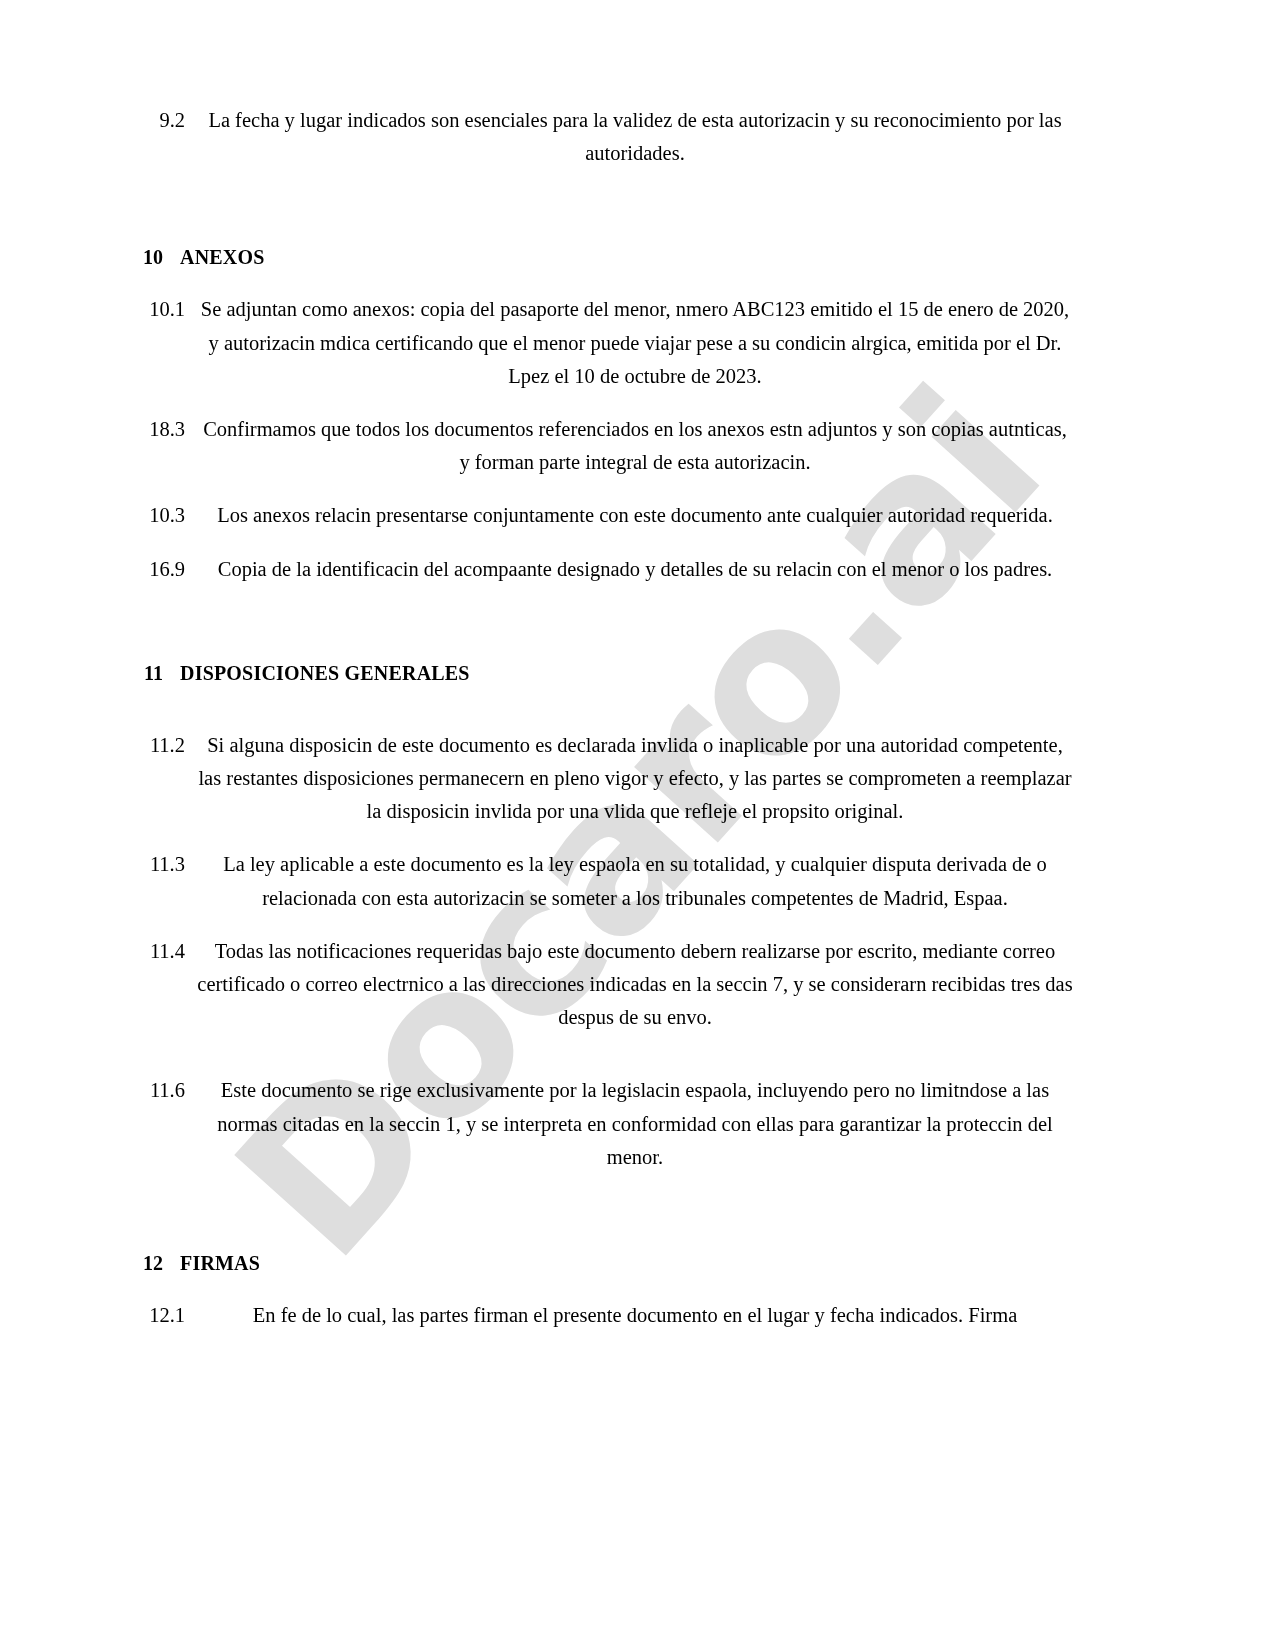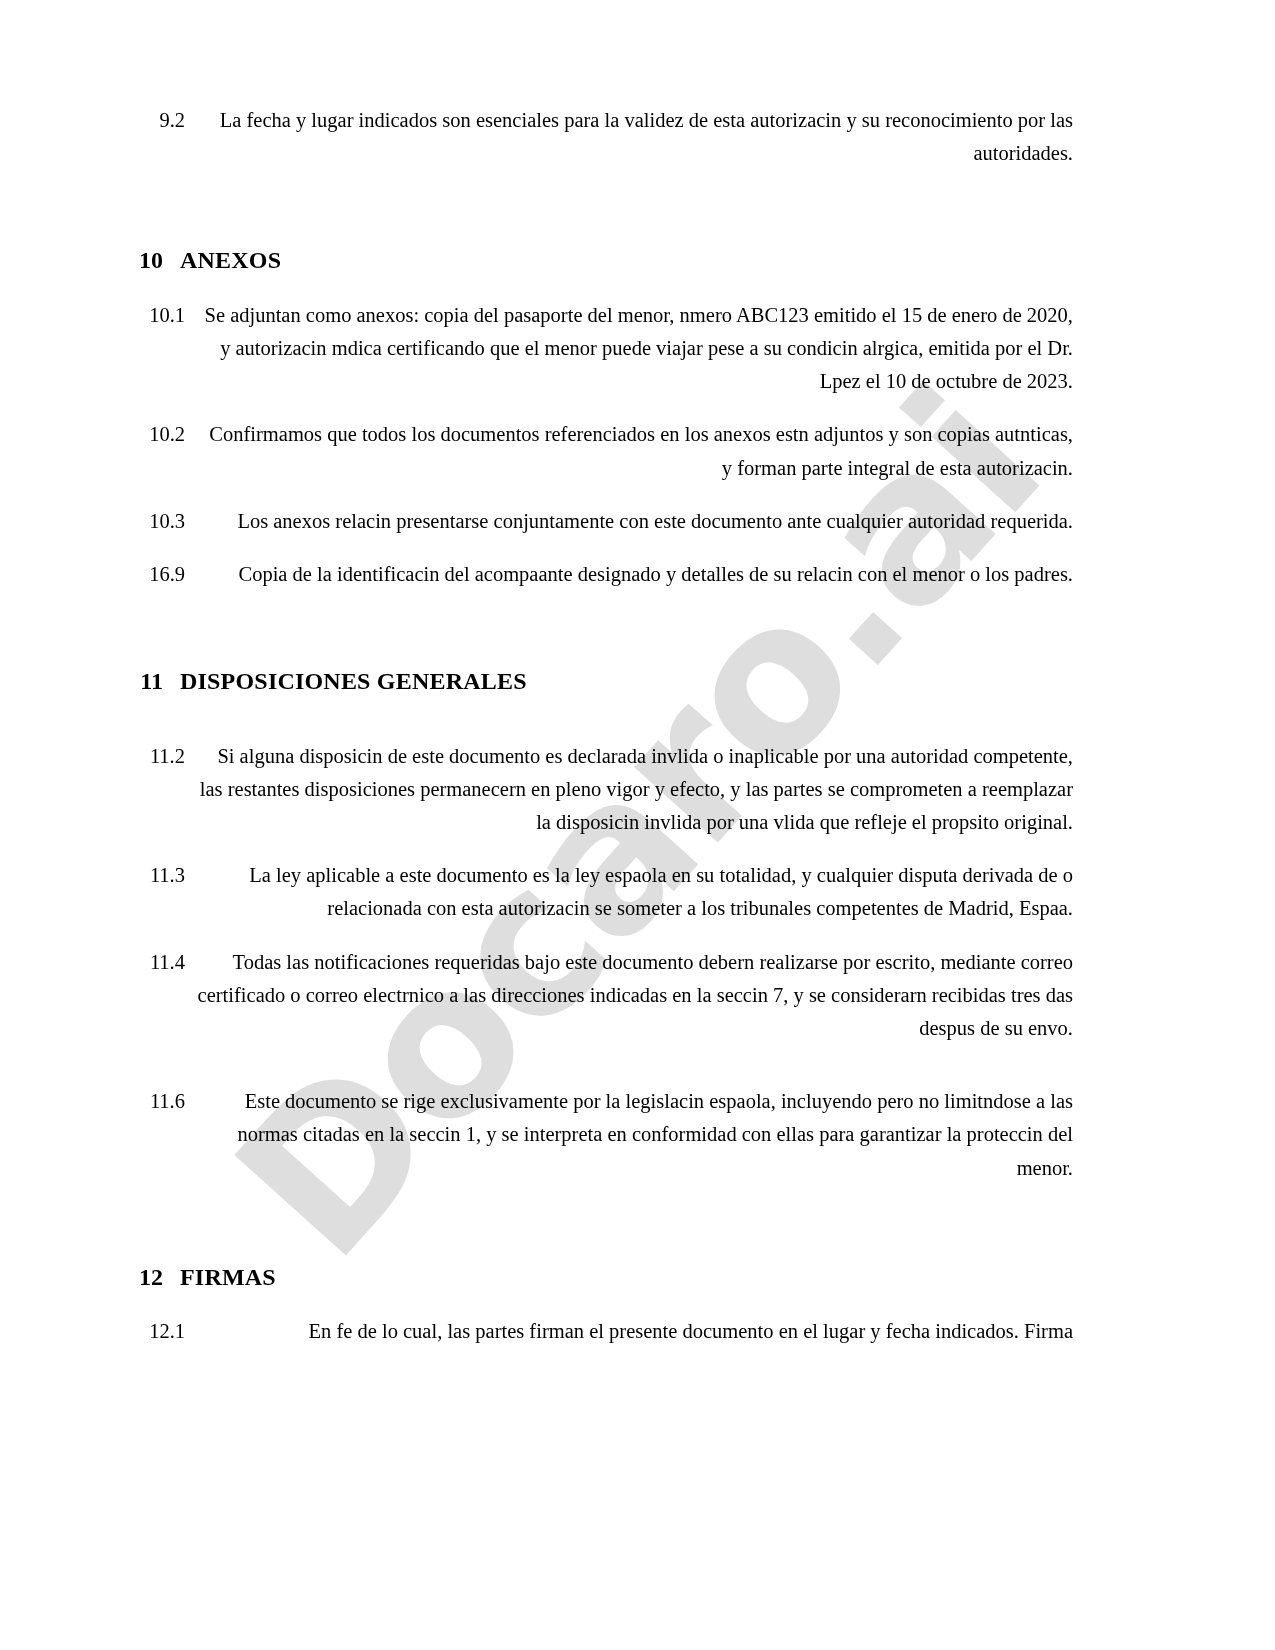--- a/index.html
+++ b/index.html
@@ -56,21 +56,21 @@
     left: 133px;
     top: 104px;
     width: 940px;
   }
 
   
   .section-heading {
     display: flex;
     align-items: baseline;
     font-weight: 700;
-    font-size: 24px;
+    font-size: 20px;
     line-height: 1.35;
   }
   .section-heading .sec-num {
     width: 47px;
     flex: 0 0 47px;
     text-align: right;
     padding-right: 17px;
     box-sizing: border-box;
     font-weight: 700;
   }
@@ -89,21 +89,21 @@
   .clause .clause-num {
     width: 64px;
     flex: 0 0 64px;
     text-align: right;
     padding-right: 12px;
     box-sizing: border-box;
     white-space: nowrap;
   }
   .clause .clause-text {
     flex: 1 1 auto;
-    text-align: right;
+    text-align: center;
   }
 
   
   .sp-clause   { height: 20px; }
   .sp-section-before { height: 74px; }
   .sp-section-after  { height: 22px; }
   .sp-firmas-before  { height: 76px; }
 </style>
 </head>
 <body>
@@ -125,21 +125,21 @@
           <span class="sec-num">10</span>
           <span class="sec-title">ANEXOS</span>
         </div>
         <div class="sp-section-after"></div>
         <div class="clause">
           <span class="clause-num">10.1</span>
           <span class="clause-text">Se adjuntan como anexos: copia del pasaporte del menor, nmero ABC123 emitido el 15 de enero de 2020, y autorizacin mdica certificando que el menor puede viajar pese a su condicin alrgica, emitida por el Dr. Lpez el 10 de octubre de 2023.</span>
         </div>
         <div class="sp-clause"></div>
         <div class="clause">
-          <span class="clause-num">10.2</span>
+          <span class="clause-num">18.3</span>
           <span class="clause-text">Confirmamos que todos los documentos referenciados en los anexos estn adjuntos y son copias autnticas, y forman parte integral de esta autorizacin.</span>
         </div>
         <div class="sp-clause"></div>
         <div class="clause">
           <span class="clause-num">10.3</span>
           <span class="clause-text">Los anexos relacin presentarse conjuntamente con este documento ante cualquier autoridad requerida.</span>
         </div>
         <div class="sp-clause"></div>
         <div class="clause">
           <span class="clause-num">16.9</span>

